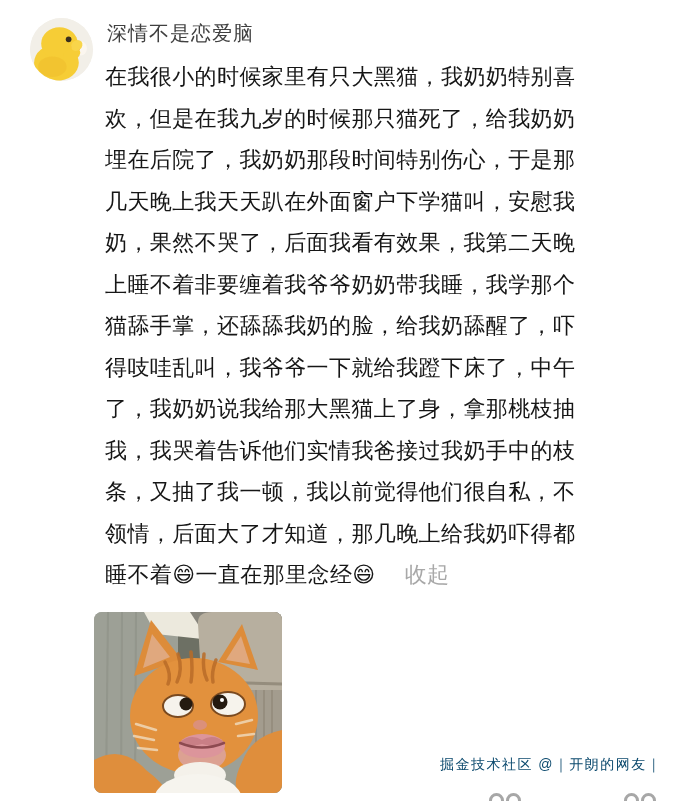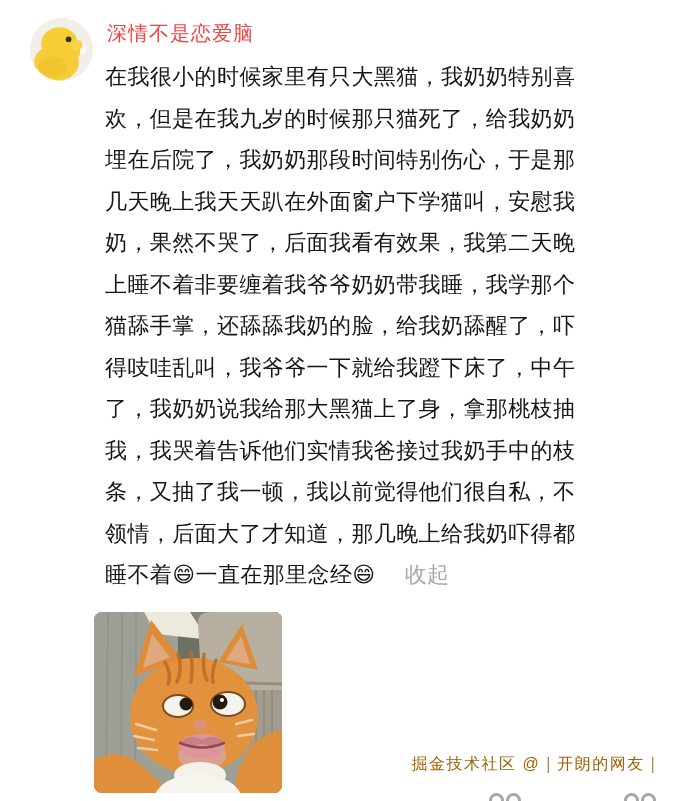--- a/index.html
+++ b/index.html
@@ -18,21 +18,21 @@
     border-radius: 50%;
     overflow: hidden;
     background: #f2efe8;
     cursor: pointer;
   }
   .avatar svg { display: block; width: 100%; height: 100%; }
 
   .username {
     position: absolute; left: 107px; top: 20px;
     font-size: 20px; line-height: 26px;
-    color: #ef4444;
+    color: #404040;
     letter-spacing: 1px;
     cursor: pointer;
   }
 
   .content {
     position: absolute; left: 105px; top: 56px;
     width: 562px;
     font-size: 22px; line-height: 41.5px;
     color: #161616;
     letter-spacing: 0.4px;
@@ -49,22 +49,22 @@
     width: 188px; height: 181px;
     border-radius: 8px;
     overflow: hidden;
     cursor: pointer;
     background: #9da096;
   }
   .cat-image svg { display: block; width: 100%; height: 100%; }
 
   .watermark {
     position: absolute; right: 28px; top: 752px;
-    font-size: 16px; line-height: 24px;
-    color: #a16207;
+    font-size: 14px; line-height: 24px;
+    color: #0c4a6e;
     letter-spacing: 1.5px;
   }
 
   
   .cutoff { position: absolute; top: 793px; display: flex; gap: 2px; }
   .cutoff i {
     display: block; width: 15px; height: 15px;
     border: 3px solid #a7a7a7; border-radius: 50%;
     background: #ffffff; box-sizing: border-box;
   }

